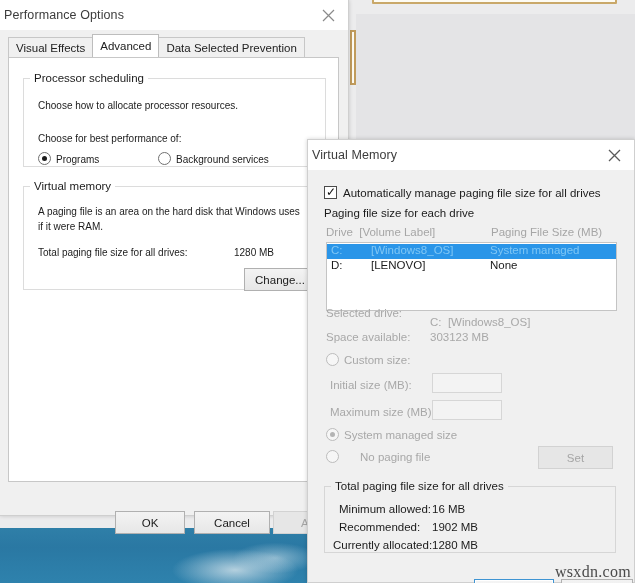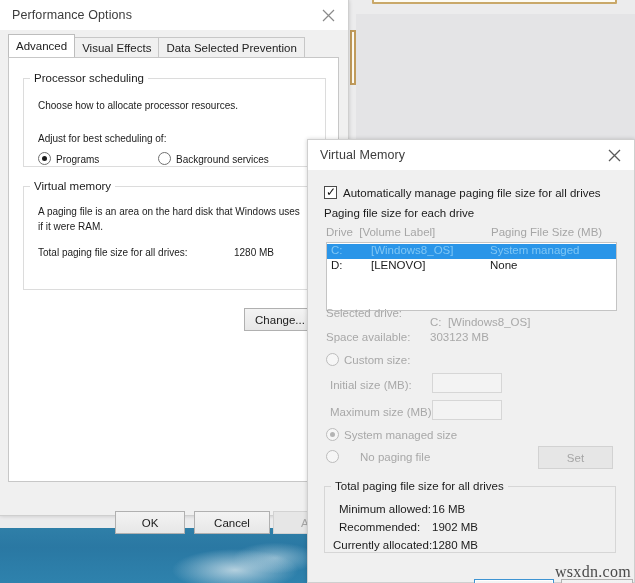--- a/index.html
+++ b/index.html
@@ -56,21 +56,21 @@
   .titlebar {
     height: 30px;
     background: #ffffff;
     display: flex;
     align-items: center;
     position: relative;
   }
   .titlebar .title {
     font-size: 12.5px;
     color: #3c3c3c;
-    padding-left: 12px;
+    padding-left: 4px;
     letter-spacing: .1px;
     white-space: nowrap;
   }
   .close-btn {
     position: absolute;
     right: 0; top: 0;
     width: 40px; height: 30px;
     display: flex; align-items: center; justify-content: center;
     color: #6d6d6d;
   }
@@ -272,52 +272,52 @@
     <div class="close-btn">
       <svg width="13" height="13" viewBox="0 0 13 13" aria-hidden="true">
         <path d="M1 1 L12 12 M12 1 L1 12" stroke="#8a8a8a" stroke-width="1.2" fill="none"></path>
       </svg>
     </div>
   </div>
 
   <div id="perf-body">
 
     <div class="tabstrip">
+      <div class="tab">
+        <span>Visual Effects</span>
+      </div>
       <div class="tab active">
         <span>Advanced</span>
       </div>
       <div class="tab">
-        <span>Visual Effects</span>
-      </div>
-      <div class="tab">
         <span>Data Selected Prevention</span>
       </div>
     </div>
 
     <div class="tabpage">
 
       <fieldset class="group" style="left:14px; top:14px; width:303px; height:95px;">
         <legend>Processor scheduling</legend>
         <div class="gtext" style="left:14px; top:14px;">Choose how to allocate processor resources.</div>
-        <div class="gtext" style="left:14px; top:47px;">Adjust for best scheduling of:</div>
+        <div class="gtext" style="left:14px; top:47px;">Choose for best performance of:</div>
 
         <div class="radio checked" style="left:14px; top:68px;"></div>
         <div class="gtext" style="left:32px; top:68px;">Programs</div>
 
         <div class="radio" style="left:134px; top:68px;"></div>
         <div class="gtext" style="left:152px; top:68px;">Background services</div>
       </fieldset>
 
       <fieldset class="group" style="left:14px; top:122px; width:303px; height:110px;">
         <legend>Virtual memory</legend>
         <div class="gtext" style="left:14px; top:12px;">A paging file is an area on the hard disk that Windows uses</div>
         <div class="gtext" style="left:14px; top:27px;">if it were RAM.</div>
         <div class="gtext" style="left:14px; top:53px;">Total paging file size for all drives:</div>
         <div class="gtext" style="left:210px; top:53px;">1280 MB</div>
-        <div class="btn" style="left:220px; top:76px; width:72px;margin-top:40px;">Change...</div>
+        <div class="btn" style="left:220px; top:76px; width:72px;">Change...</div>
       </fieldset>
 
     </div>
 
     <div class="btn" style="left:115px; top:481px; width:70px;">OK</div>
     <div class="btn" style="left:194px; top:481px; width:76px;">Cancel</div>
     <div class="btn disabled" style="left:273px; top:481px; width:70px;">Ap</div>
 
   </div>
 </div>

